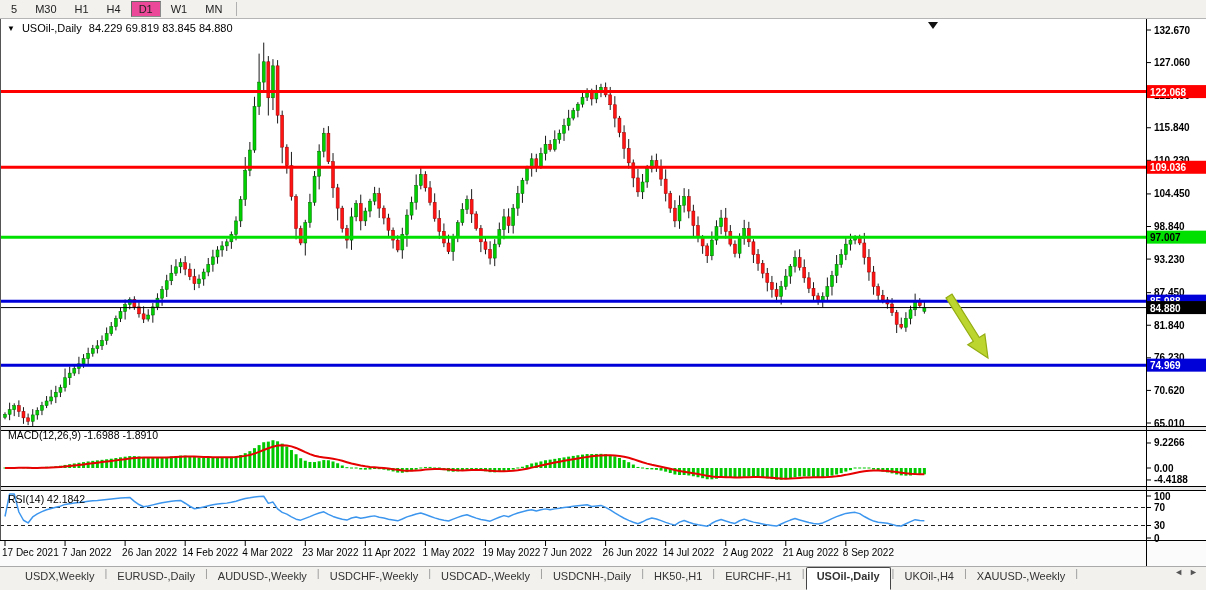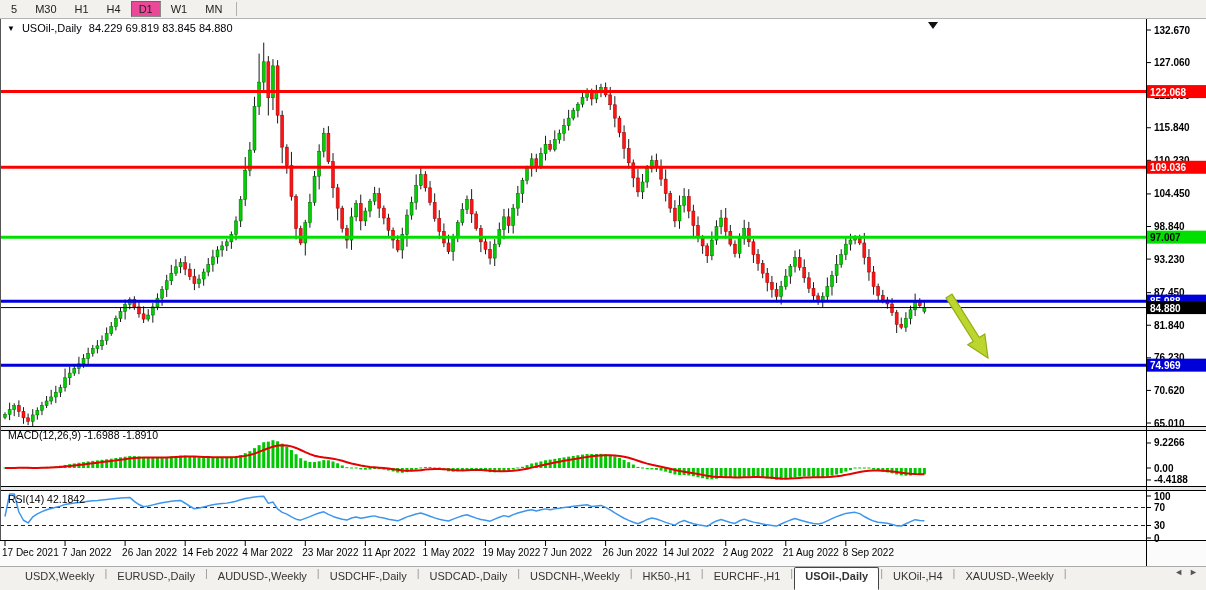--- a/index.html
+++ b/index.html
@@ -779,25 +779,25 @@
 <div class="ind-label" id="macd-label">MACD(12,26,9) -1.6988 -1.8910</div>
 <div class="ind-label" id="rsi-label">RSI(14) 42.1842</div>
 
 <div class="tabbar" id="tabbar">
     <div class="tab">USDX,Weekly</div>
     <span class="tab-sep">|</span>
     <div class="tab">EURUSD-,Daily</div>
     <span class="tab-sep">|</span>
     <div class="tab">AUDUSD-,Weekly</div>
     <span class="tab-sep">|</span>
-    <div class="tab">USDCHF-,Daily</div>
-    <span class="tab-sep">|</span>
-    <div class="tab">USDCAD-,Daily</div>
-    <span class="tab-sep">|</span>
-    <div class="tab">USDCNH-,Weekly</div>
+    <div class="tab">USDCHF-,Weekly</div>
+    <span class="tab-sep">|</span>
+    <div class="tab">USDCAD-,Weekly</div>
+    <span class="tab-sep">|</span>
+    <div class="tab">USDCNH-,Daily</div>
     <span class="tab-sep">|</span>
     <div class="tab">HK50-,H1</div>
     <span class="tab-sep">|</span>
     <div class="tab">EURCHF-,H1</div>
     <span class="tab-sep">|</span>
     <div class="tab active">USOil-,Daily</div>
     <span class="tab-sep">|</span>
     <div class="tab">UKOil-,H4</div>
     <span class="tab-sep">|</span>
     <div class="tab">XAUUSD-,Weekly</div>

